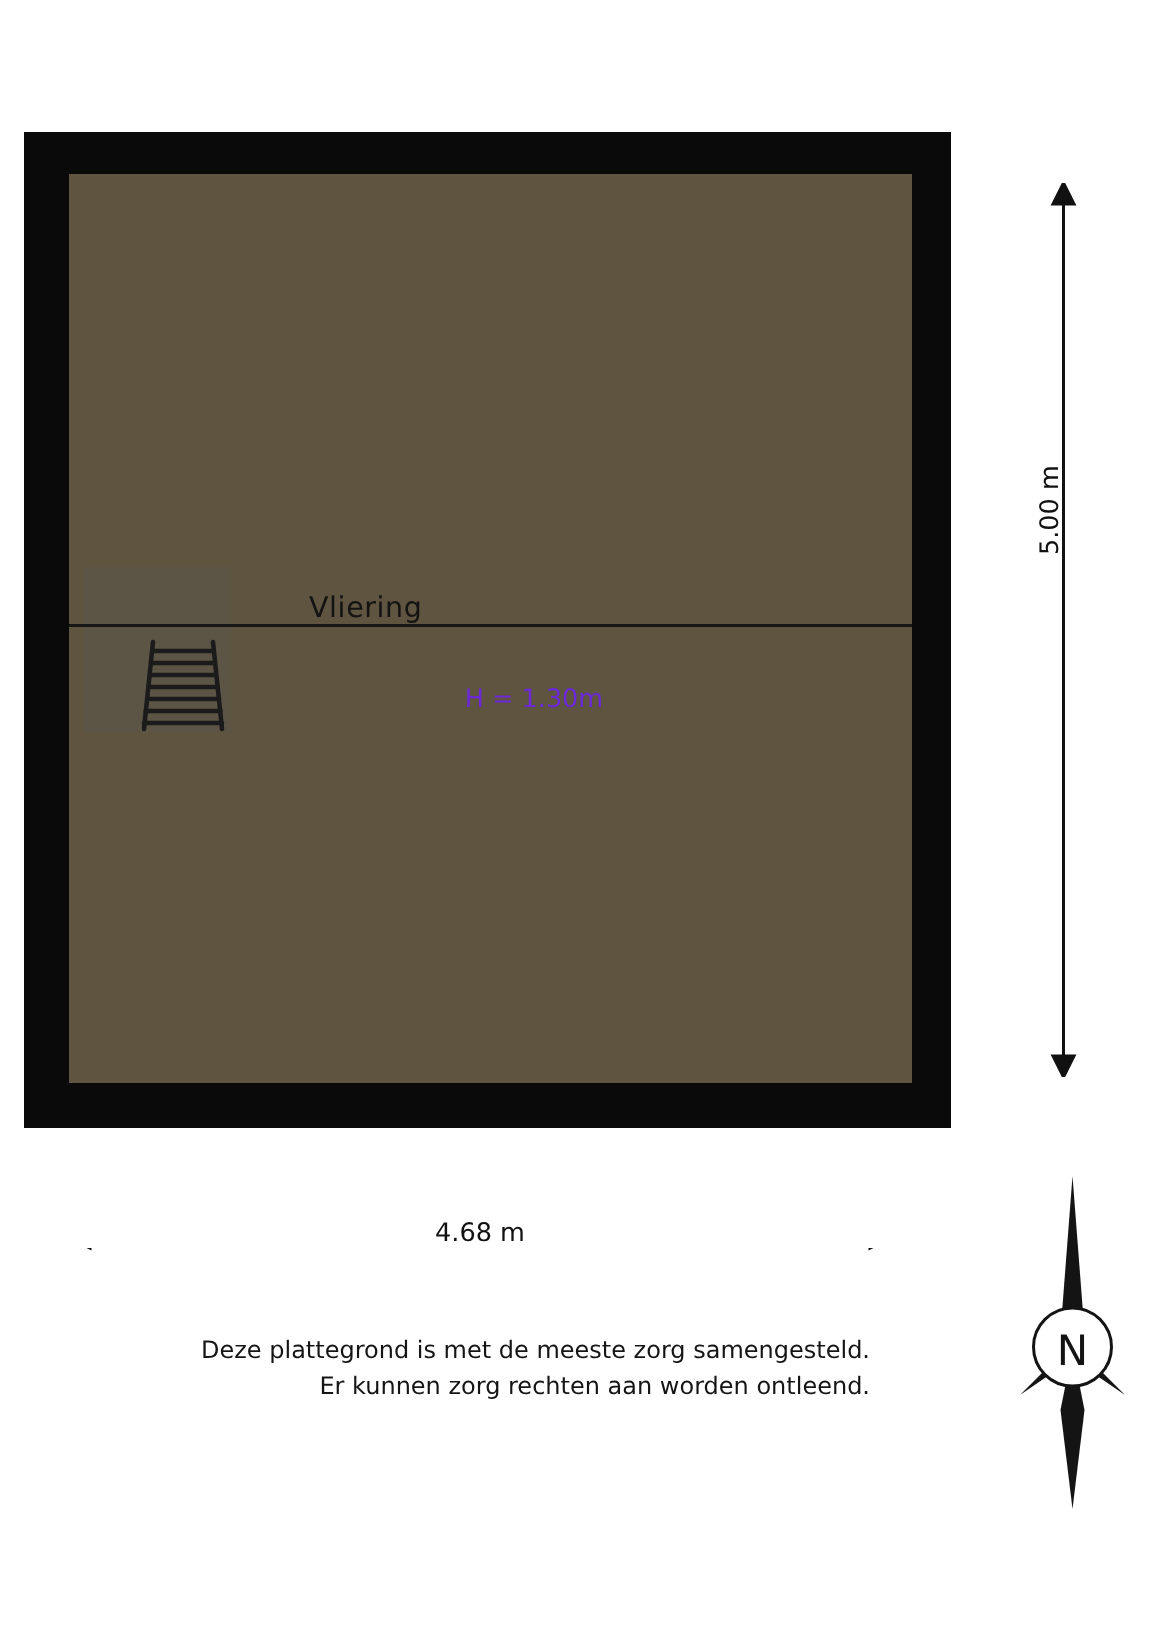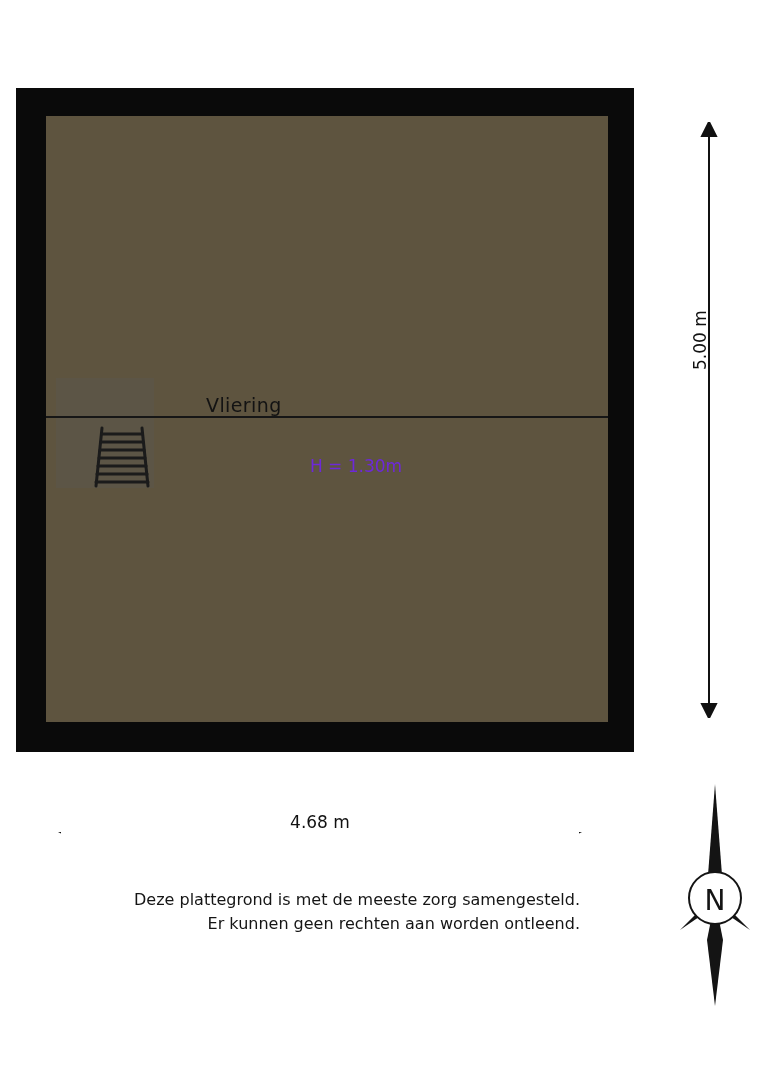--- a/index.html
+++ b/index.html
@@ -192,21 +192,21 @@
     <polygon points="0,20 14,13 14,27"></polygon>
     <polygon points="548,20 534,13 534,27"></polygon>
   </g>
 </svg>
 <div id="dim-bottom-label">
   <span>4.68 m</span>
 </div>
 
 <div id="disclaimer">
   <div>Deze plattegrond is met de meeste zorg samengesteld.</div>
-  <div>Er kunnen geen rechten aan worden ontleend.</div>
+  <div>Er kunnen zorg rechten aan worden ontleend.</div>
 </div>
 
 <svg id="compass" viewBox="0 0 110 230">
 
   <polygon points="55,4 63,108 55,120 47,108" fill="#141414"></polygon>
   <polygon points="55,120 63,160 55,226 47,160" fill="#141414"></polygon>
 
   <polygon points="20,150 52,118 55,126" fill="#141414"></polygon>
   <polygon points="90,150 58,118 55,126" fill="#141414"></polygon>
 

